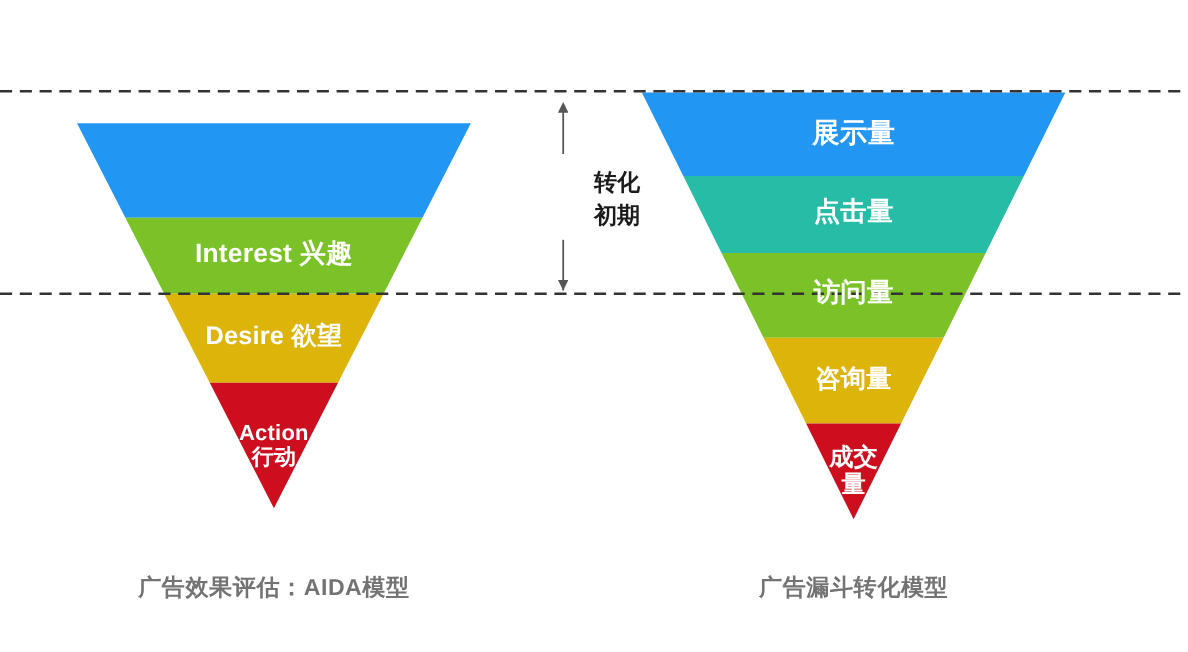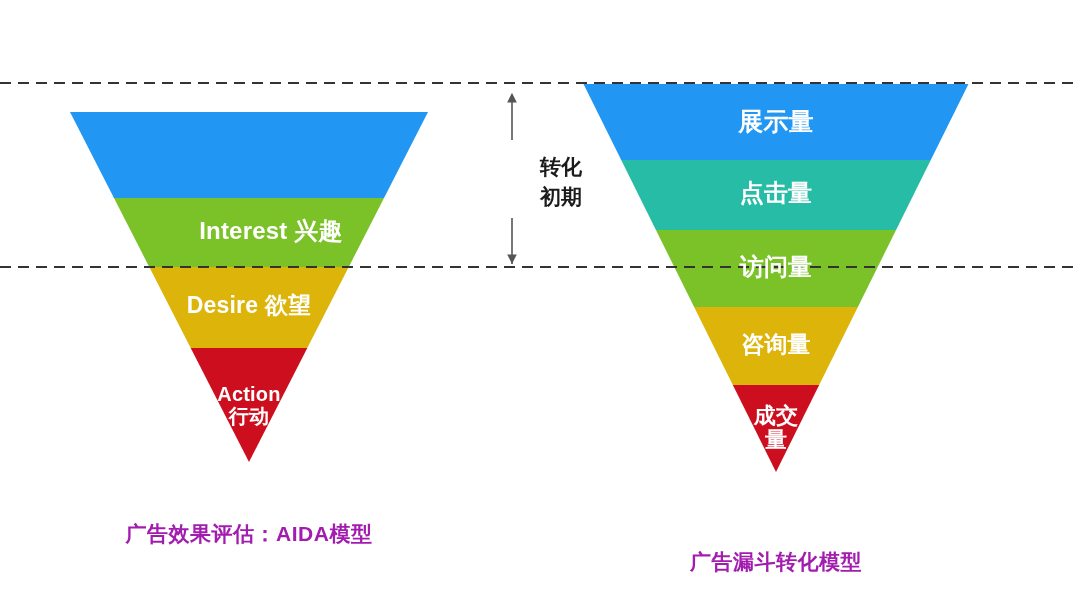--- a/index.html
+++ b/index.html
@@ -31,21 +31,21 @@
     color: #ffffff;
     font-weight: bold;
     text-align: center;
     line-height: 1.12;
     white-space: pre;
     pointer-events: none;
     letter-spacing: 0.2px;
   }
   .caption {
     position: absolute;
-    color: #a21caf;
+    color: #737373;
     font-weight: bold;
     font-size: 21px;
     letter-spacing: 0.5px;
     white-space: nowrap;
   }
   .mid-label {
     position: absolute;
     color: #1b1b1b;
     font-weight: bold;
     font-size: 21px;
@@ -80,31 +80,31 @@
           <path d="M6,0 L0,3 L6,6 z" fill="#555555"></path>
         </marker>
         <marker id="arrow-end" markerWidth="8" markerHeight="8" refX="6" refY="3" orient="auto" markerUnits="strokeWidth">
           <path d="M0,0 L6,3 L0,6 z" fill="#555555"></path>
         </marker>
       </defs>
       <line x1="512" y1="96" x2="512" y2="140" stroke="#555555" stroke-width="1.6" marker-start="url(#arrow-start)"></line>
       <line x1="512" y1="218" x2="512" y2="264" stroke="#555555" stroke-width="1.6" marker-end="url(#arrow-end)"></line>
     </svg>
 
-  <div class="seg-label" id="L1" style="font-size: 24px; left: 0px; width: 498px; top: 217.62px; padding-left: 22px;">Interest 兴趣</div>
+  <div class="seg-label" id="L1" style="font-size: 24px; left: 0px; width: 498px; top: 217.62px;">Interest 兴趣</div>
   <div class="seg-label" id="L2" style="font-size: 23px; left: 0px; width: 498px; top: 293.24px;">Desire 欲望</div>
   <div class="seg-label" id="L3" style="font-size: 20px; left: 0px; width: 498px; top: 382.6px;">Action
 行动</div>
 
   <div class="seg-label" id="R0" style="font-size: 25px; left: 0px; width: 1552px; top: 106.5px;">展示量</div>
   <div class="seg-label" id="R1" style="font-size: 24px; left: 0px; width: 1552px; top: 180.12px;">点击量</div>
   <div class="seg-label" id="R2" style="font-size: 24px; left: 0px; width: 1552px; top: 253.62px;">访问量</div>
   <div class="seg-label" id="R3" style="font-size: 23px; left: 0px; width: 1552px; top: 331.74px;">咨询量</div>
   <div class="seg-label" id="R4" style="font-size: 22px; left: 0px; width: 1552px; top: 403.86px;">成交
 量</div>
 
   <div class="mid-label" id="midlabel" style="left: 442px; top: 152px; width: 140px;">转化
 初期</div>
 
   <div class="caption" id="capL" style="left: 0px; width: 498px; text-align: center; top: 520px;">广告效果评估：AIDA模型</div>
-  <div class="caption" id="capR" style="left: 576px; width: 400px; text-align: center; top: 548px;">广告漏斗转化模型</div>
+  <div class="caption" id="capR" style="left: 576px; width: 400px; text-align: center; top: 520px;">广告漏斗转化模型</div>
 
 </div>
 
 </body></html>

